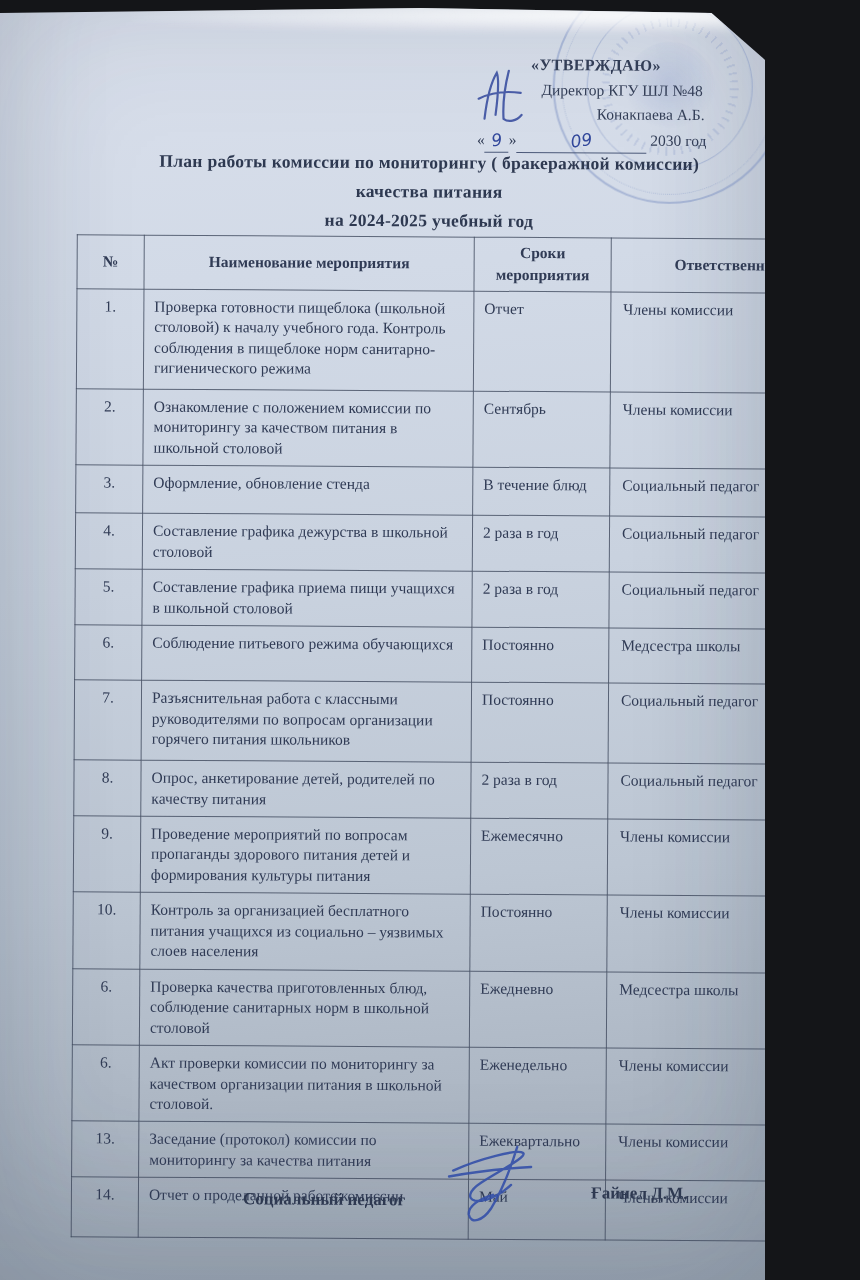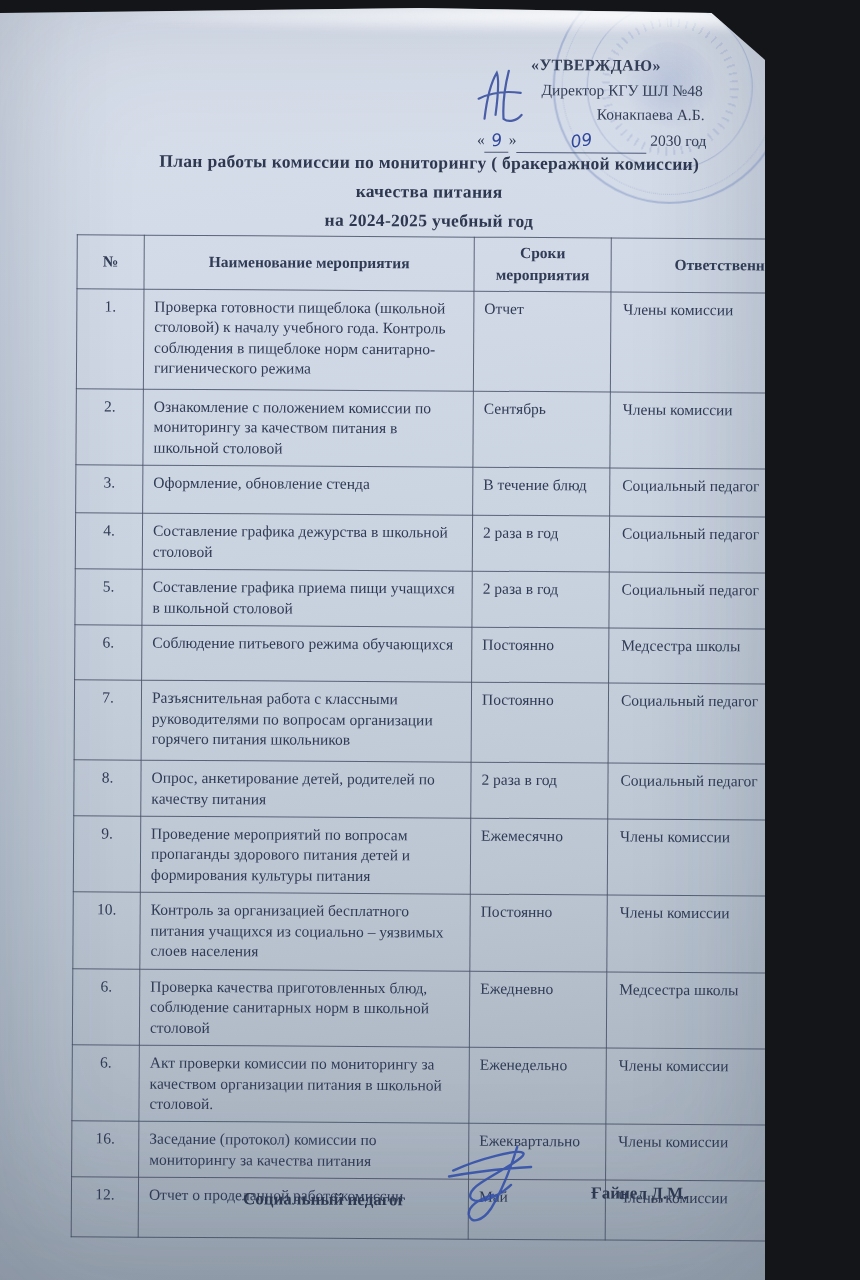--- a/index.html
+++ b/index.html
@@ -195,27 +195,27 @@
               <td class="term">Ежедневно</td>
               <td class="resp">Медсестра школы</td>
             </tr>
             <tr style="height: 65px;">
               <td class="num">6.</td>
               <td class="name">Акт проверки комиссии по мониторингу за качеством организации питания в школьной столовой.</td>
               <td class="term">Еженедельно</td>
               <td class="resp">Члены комиссии</td>
             </tr>
             <tr style="height: 55px;">
-              <td class="num">16.</td>
+              <td class="num">13.</td>
               <td class="name">Заседание (протокол) комиссии по мониторингу за качества питания</td>
               <td class="term">Ежеквартально</td>
               <td class="resp">Члены комиссии</td>
             </tr>
             <tr style="height: 60px;">
-              <td class="num">12.</td>
+              <td class="num">14.</td>
               <td class="name">Отчет о проделанной работе комиссии</td>
               <td class="term">Май</td>
               <td class="resp">Члены комиссии</td>
             </tr>
           </tbody>
       </table>
 
       <div class="footer">
         <div class="role">Социальный педагог</div>
         <svg class="footer-sign" width="120" height="100" viewBox="0 0 120 100">

